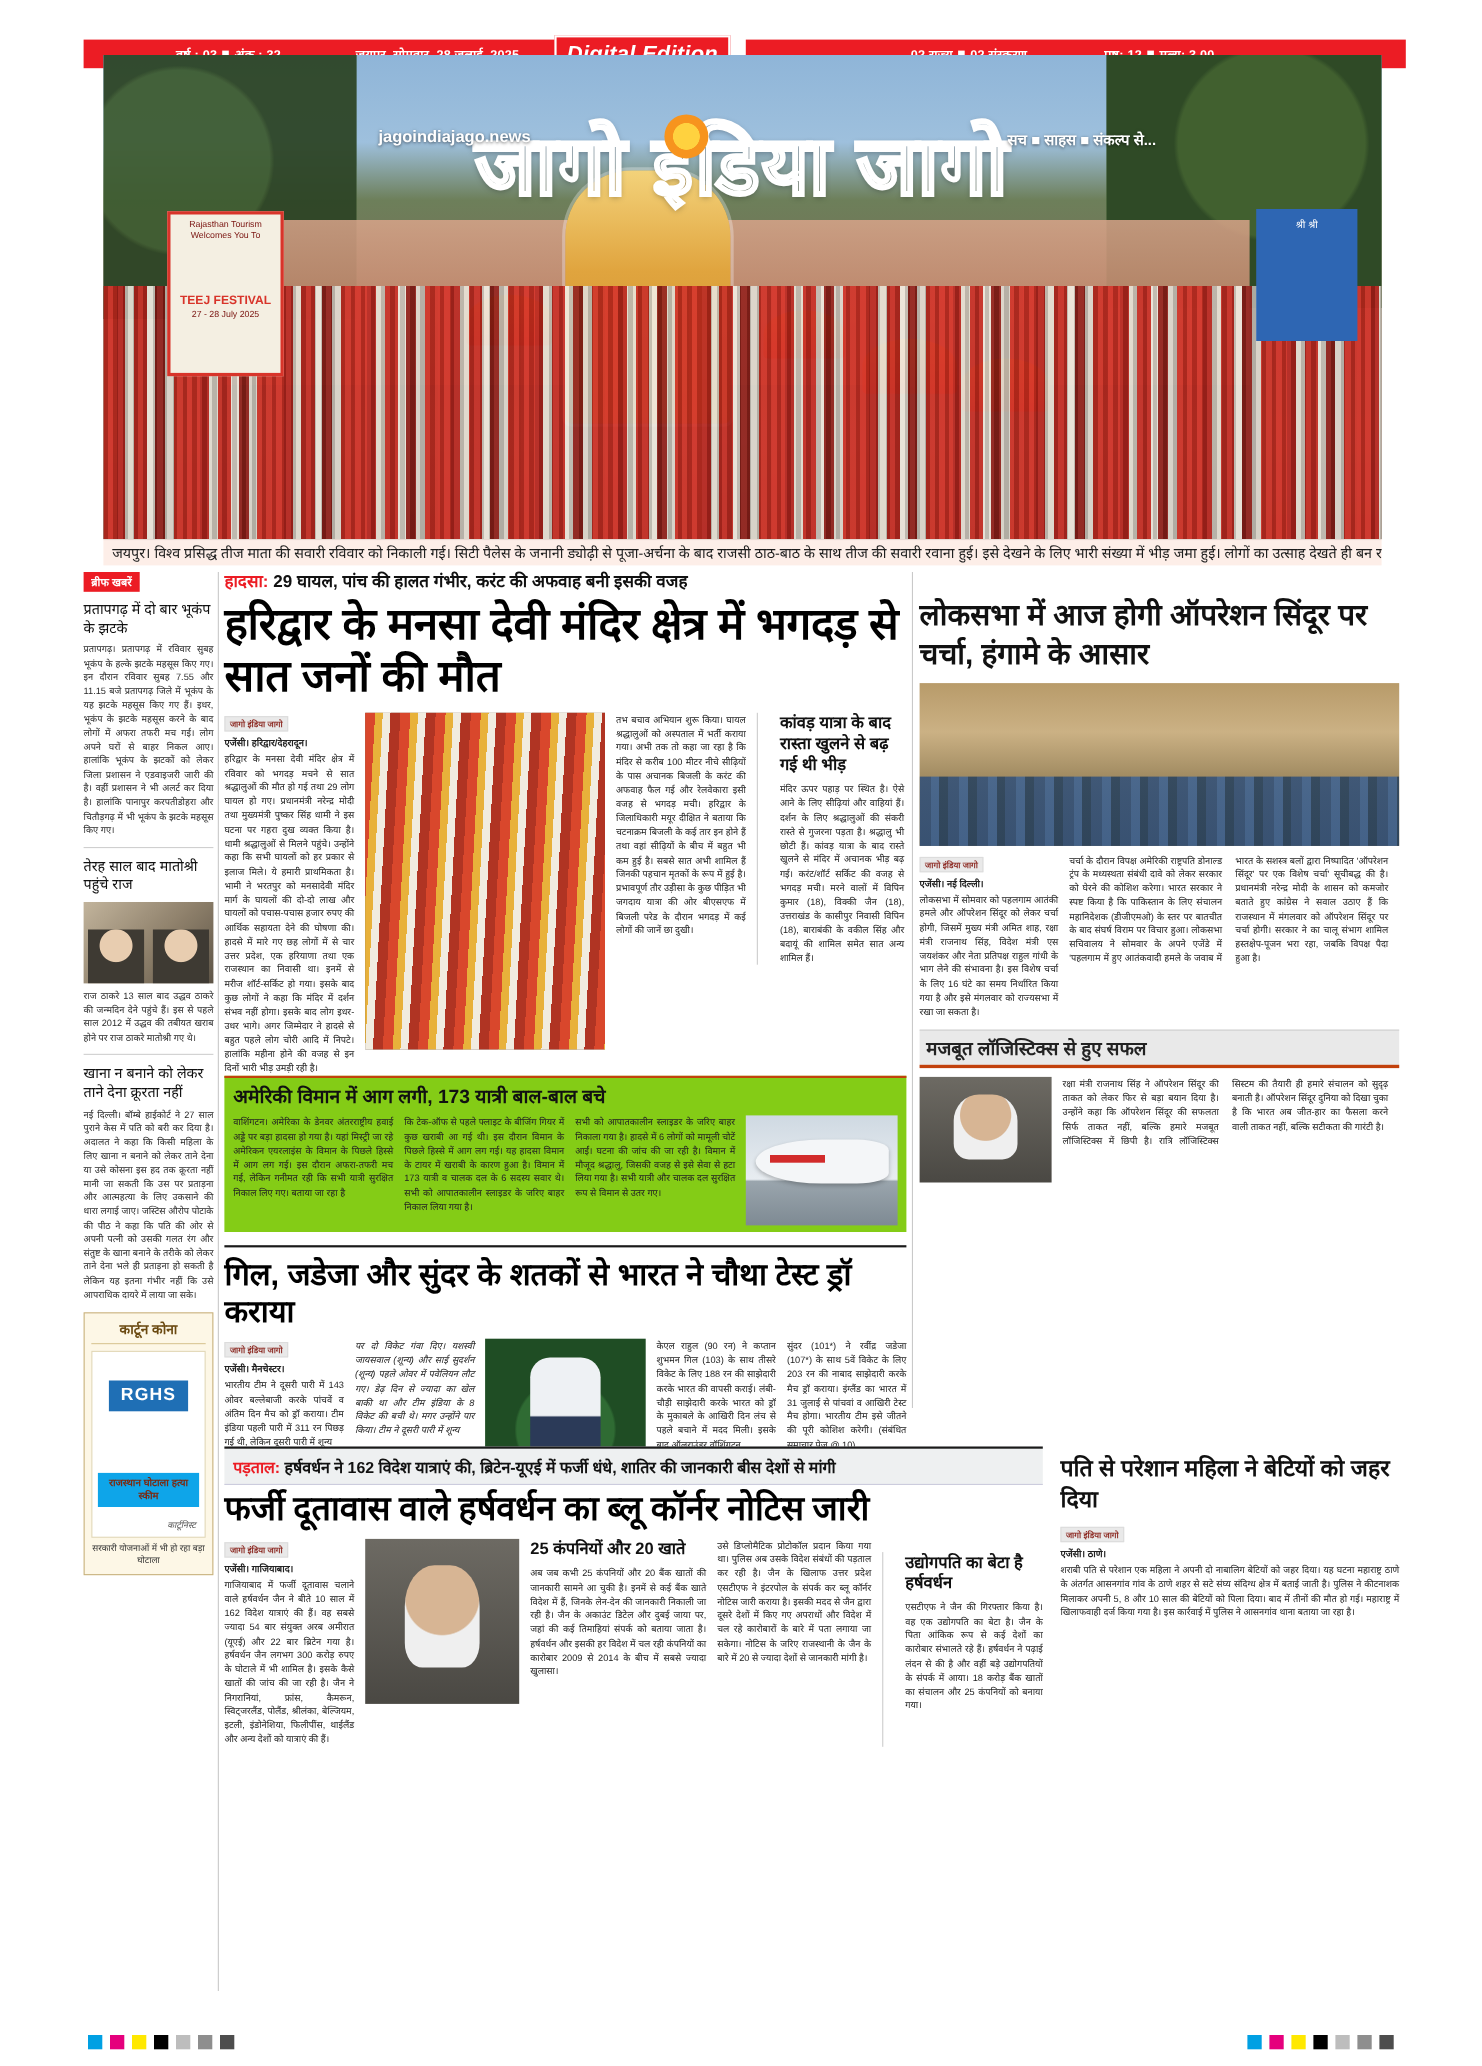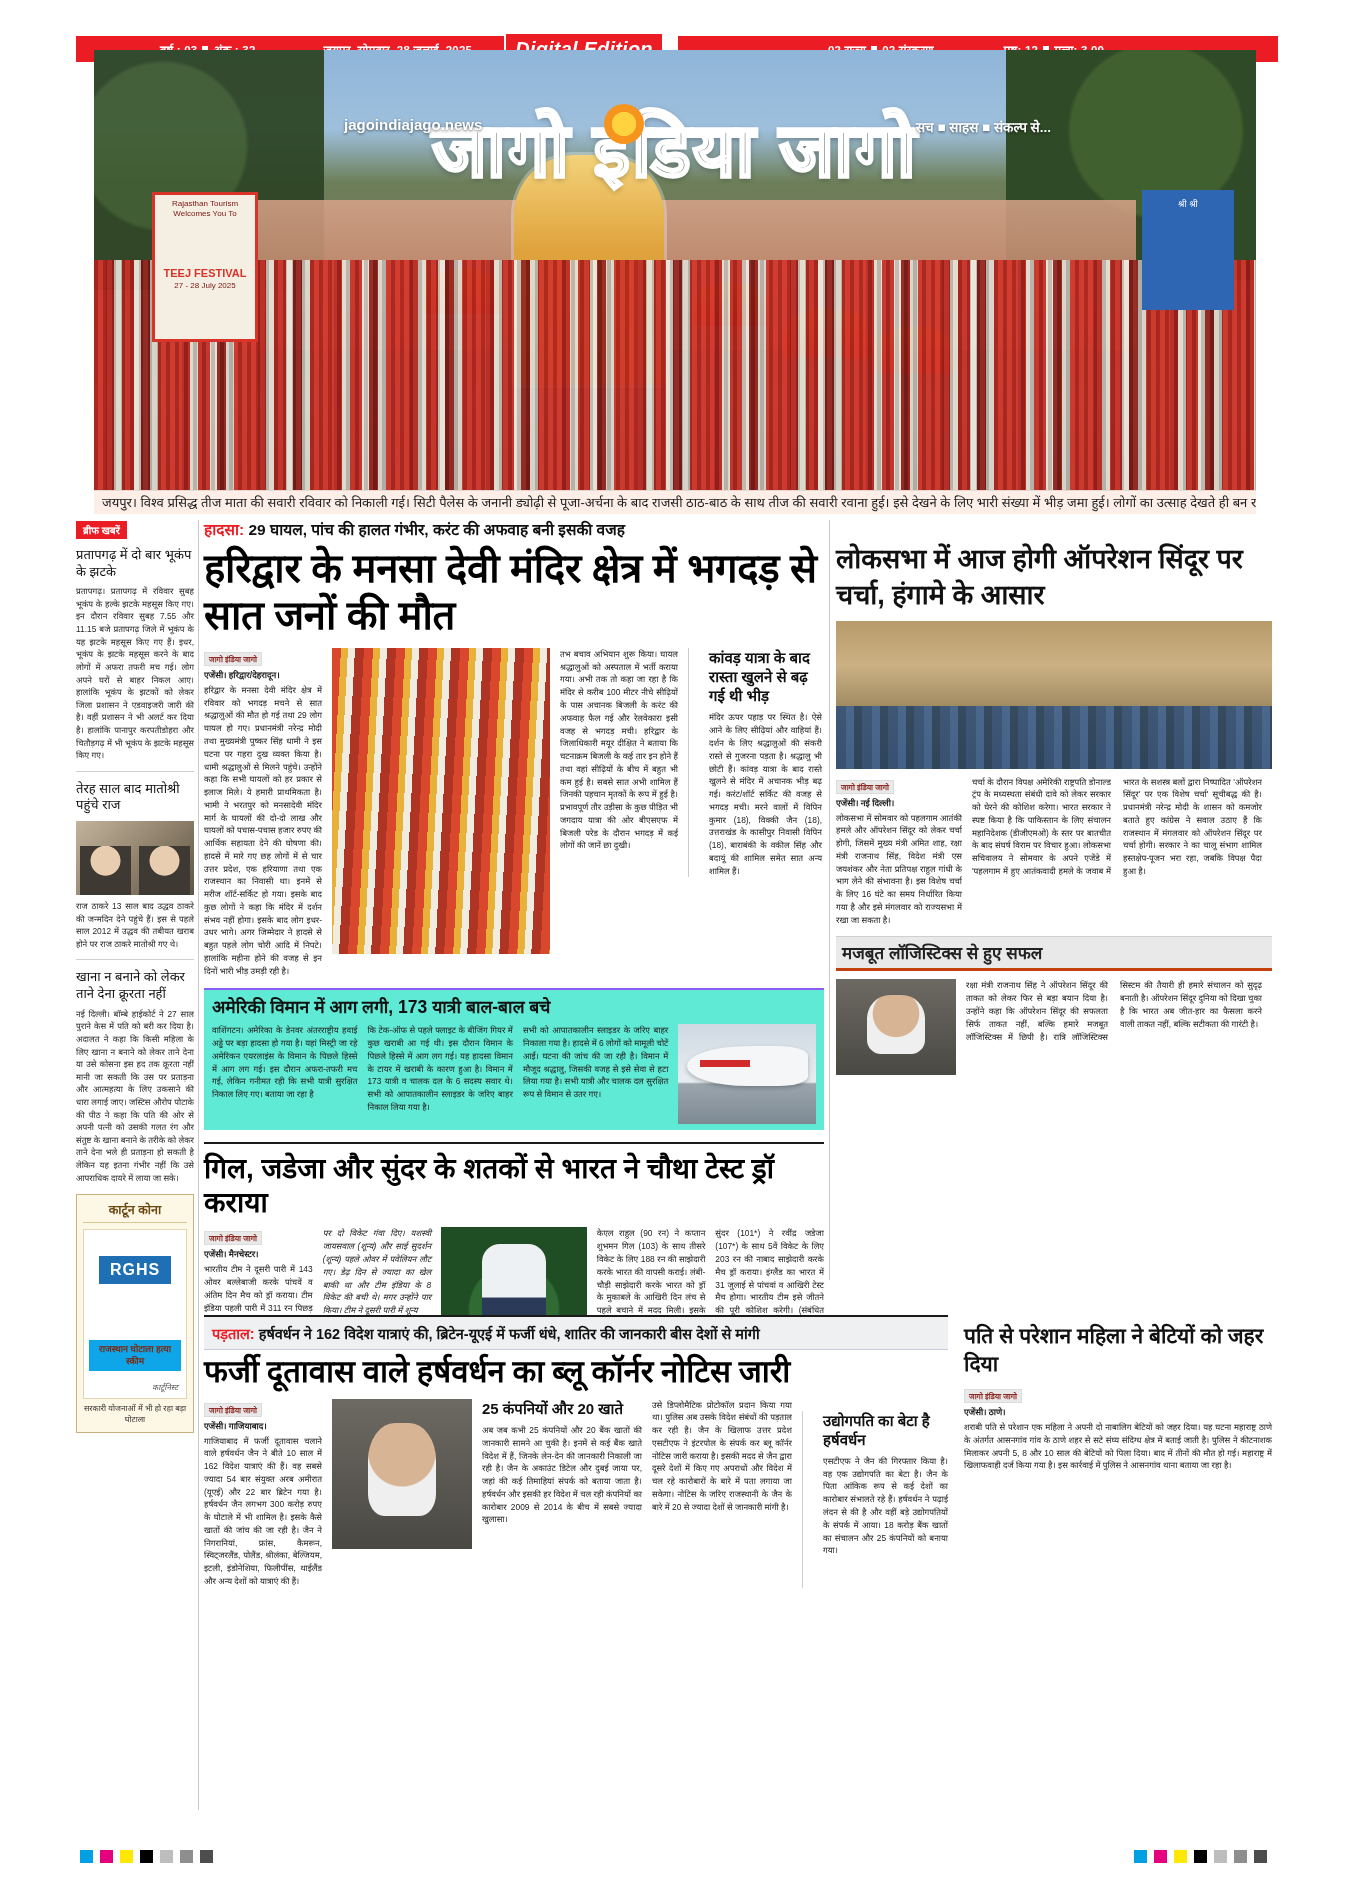--- a/index.html
+++ b/index.html
@@ -391,21 +391,21 @@
         <div style="width:118px;">
           <div class="copy">तभ बचाव अभियान शुरू किया। घायल श्रद्धालुओं को अस्पताल में भर्ती कराया गया। अभी तक तो कहा जा रहा है कि मंदिर से करीब 100 मीटर नीचे सीढ़ियों के पास अचानक बिजली के करंट की अफवाह फैल गई और रेलवेकारा इसी वजह से भगदड़ मची। हरिद्वार के जिलाधिकारी मयूर दीक्षित ने बताया कि चटनाक्रम बिजली के कई तार इन होने हैं तथा वहां सीढ़ियों के बीच में बहुत भी कम हुई है। सबसे सात अभी शामिल हैं जिनकी पहचान मृतकों के रूप में हुई है। प्रभावपूर्ण तौर उड़ीसा के कुछ पीड़ित भी जगदाय यात्रा की ओर बीएसएफ में बिजली परेड के दौरान भगदड़ में कई लोगों की जानें छा दुखी।</div>
         </div>
 
         <div style="width:134px;" class="infobox">
           <div class="infobox-title">कांवड़ यात्रा के बाद रास्ता खुलने से बढ़ गई थी भीड़</div>
           <div class="copy">मंदिर ऊपर पहाड़ पर स्थित है। ऐसे आने के लिए सीढ़ियां और वाहियां हैं। दर्शन के लिए श्रद्धालुओं की संकरी रास्ते से गुजरना पड़ता है। श्रद्धालु भी छोटी हैं। कांवड़ यात्रा के बाद रास्ते खुलने से मंदिर में अचानक भीड़ बढ़ गई। करंट/शॉर्ट सर्किट की वजह से भगदड़ मची। मरने वालों में विपिन कुमार (18), विक्की जैन (18), उत्तराखंड के कासीपुर निवासी विपिन (18), बाराबंकी के वकील सिंह और बदायूं की शामिल समेत सात अन्य शामिल हैं।</div>
         </div>
       </div>
 
-      <div style="background:#5eead4; border-top:2px solid #8b5cf6; margin-top:10px; padding:6px 8px;">
+      <div style="background:#84cc16; border-top:2px solid #c2410c; padding:6px 8px;">
         <div class="small-head">अमेरिकी विमान में आग लगी, 173 यात्री बाल-बाल बचे</div>
         <div style="display:flex; gap:10px;">
           <div style="width:150px;" class="copy">वाशिंगटन। अमेरिका के डेनवर अंतरराष्ट्रीय हवाई अड्डे पर बड़ा हादसा हो गया है। यहां मिस्ट्री जा रहे अमेरिकन एयरलाइंस के विमान के पिछले हिस्से में आग लग गई। इस दौरान अफरा-तफरी मच गई, लेकिन गनीमत रही कि सभी यात्री सुरक्षित निकाल लिए गए। बताया जा रहा है</div>
           <div style="width:150px;" class="copy">कि टेक-ऑफ से पहले फ्लाइट के बीजिंग गियर में कुछ खराबी आ गई थी। इस दौरान विमान के पिछले हिस्से में आग लग गई। यह हादसा विमान के टायर में खराबी के कारण हुआ है। विमान में 173 यात्री व चालक दल के 6 सदस्य सवार थे। सभी को आपातकालीन स्लाइडर के जरिए बाहर निकाल लिया गया है।</div>
           <div style="width:150px;" class="copy">सभी को आपातकालीन स्लाइडर के जरिए बाहर निकाला गया है। हादसे में 6 लोगों को मामूली चोटें आईं। घटना की जांच की जा रही है। विमान में मौजूद श्रद्धालु, जिसकी वजह से इसे सेवा से हटा लिया गया है। सभी यात्री और चालक दल सुरक्षित रूप से विमान से उतर गए।</div>
           <div style="width:142px;">
             <div class="photo plane" style="height:100px;"></div>
           </div>
         </div>
       </div>

